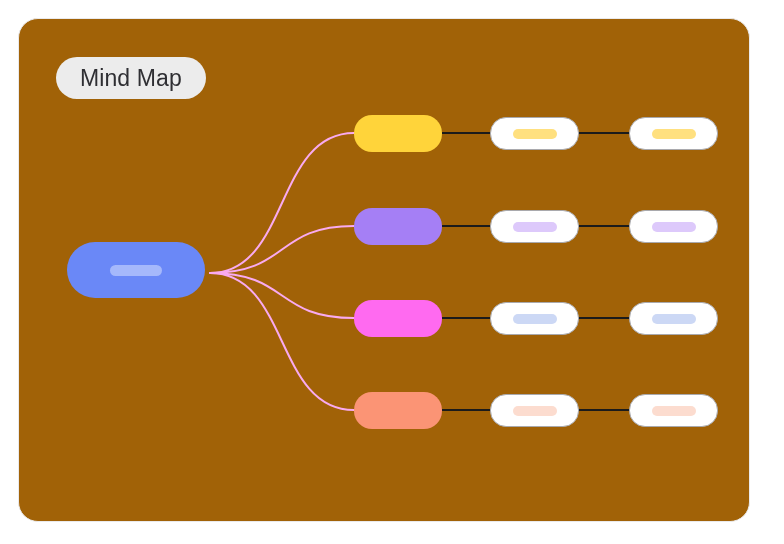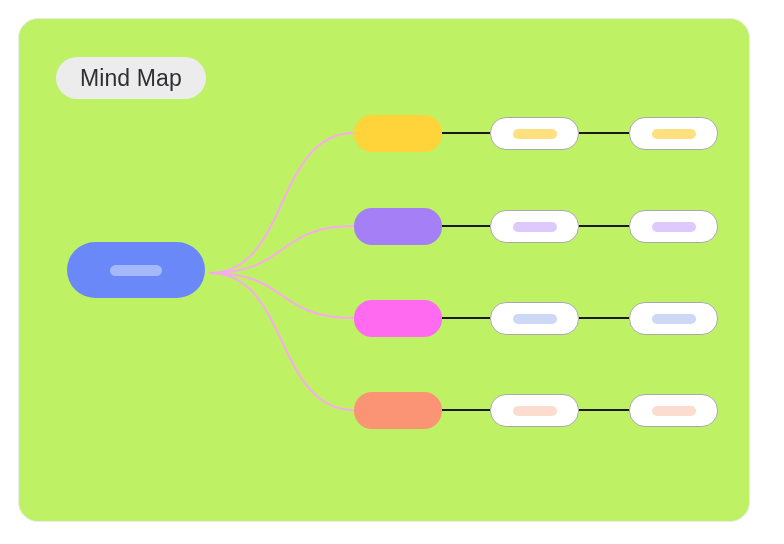--- a/index.html
+++ b/index.html
@@ -25,21 +25,21 @@
     box-sizing: border-box;
   }
 
   
   #canvas-card {
     position: absolute;
     left: 18px;
     top: 18px;
     width: 732px;
     height: 504px;
-    background: #bef264;
+    background: #a16207;
     border: 1px solid #eaeaec;
     border-radius: 20px;
     box-sizing: border-box;
     overflow: hidden;
   }
 
   
   #title-pill {
     position: absolute;
     left: 37px;

